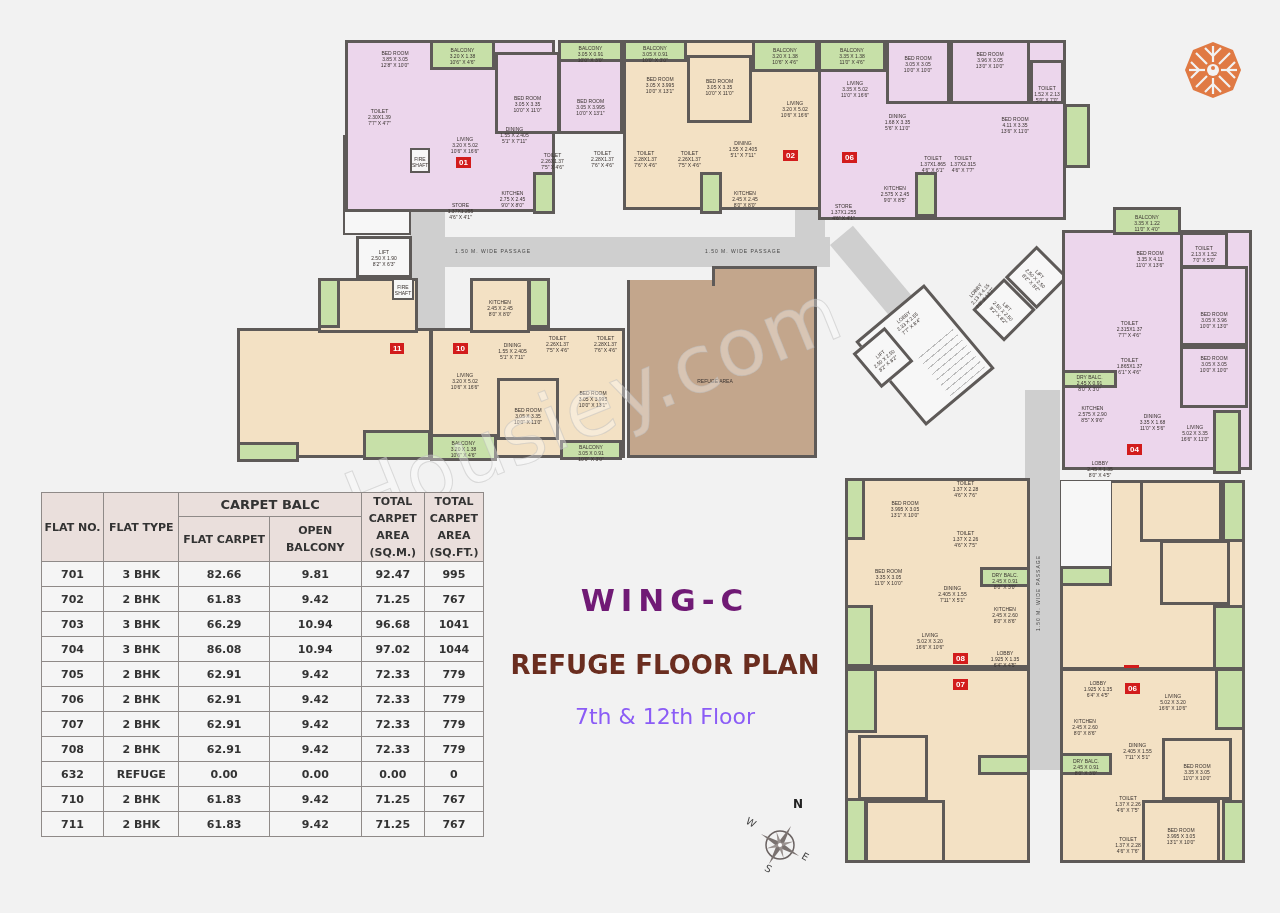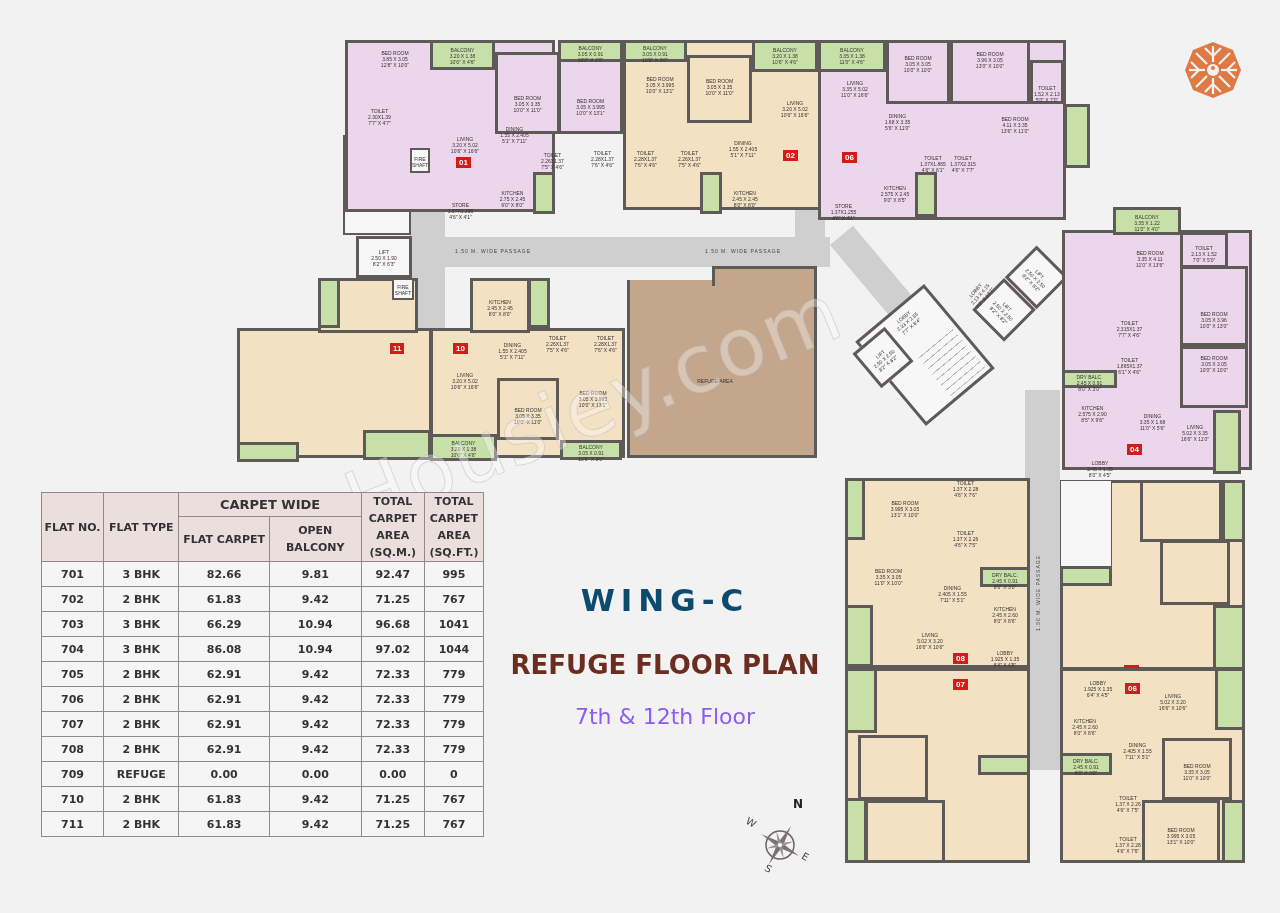--- a/index.html
+++ b/index.html
@@ -13,21 +13,21 @@
   .grey{background:#cfcfcf;}
   .refuge{background:#c3a68c;}
   .rlabel{position:absolute;font-size:5px;line-height:6px;color:#3a3330;text-align:center;white-space:pre-line;}
   .flat-tag{position:absolute;background:#d21c1c;color:#fff;font-size:8px;font-weight:bold;padding:1px 3px;line-height:9px;}
   .passage-label{position:absolute;font-size:5px;letter-spacing:1px;color:#444;}
   
   table.area{position:absolute;left:41px;top:492px;border-collapse:collapse;width:443px;font-family:"DejaVu Sans",sans-serif;font-size:11px;font-weight:bold;color:#333;}
   table.area th,table.area td{border:1.5px solid #8f8a88;text-align:center;}
   table.area th{background:#eadfdc;font-size:11px;line-height:17px;padding:0 2px;}
   table.area td{background:#f5f5f5;height:24px;padding:0;}
-  .title-wing{position:absolute;left:490px;top:582px;width:350px;text-align:center;font-family:"DejaVu Sans",sans-serif;font-weight:bold;font-size:31px;letter-spacing:6px;color:#0c4a6e;}
+  .title-wing{position:absolute;left:490px;top:582px;width:350px;text-align:center;font-family:"DejaVu Sans",sans-serif;font-weight:bold;font-size:31px;letter-spacing:6px;color:#701a75;}
   .title-plan{position:absolute;left:490px;top:650px;width:350px;text-align:center;font-family:"DejaVu Sans",sans-serif;font-weight:bold;font-size:26px;color:#6a2d1f;}
   .title-floor{position:absolute;left:490px;top:704px;width:350px;text-align:center;font-family:"DejaVu Sans",sans-serif;font-size:22px;color:#8b5cf6;}
   .watermark{position:absolute;left:330px;top:360px;font-size:80px;font-family:"DejaVu Sans",sans-serif;color:rgba(255,255,255,0.35);transform:rotate(-22deg);-webkit-text-stroke:1px rgba(190,190,190,0.5);letter-spacing:2px;}
 </style>
 </head>
 <body>
 
 <div class="abs" style="left:0;top:0;width:1280px;height:913px;">
 
   <div class="abs grey" style="left:410px;top:237px;width:420px;height:30px;"></div>
@@ -423,21 +423,21 @@
     <circle cx="30" cy="30" r="6" fill="#f2f2f2"></circle>
     <circle cx="30" cy="28" r="2" fill="#e07a44"></circle>
   </svg>
 </div>
 
 <table class="area">
   <thead>
     <tr>
       <th rowspan="2" style="width:62px;">FLAT NO.</th>
       <th rowspan="2" style="width:75px;">FLAT TYPE</th>
-      <th colspan="2" style="font-size:13px;">CARPET WIDE</th>
+      <th colspan="2" style="font-size:13px;">CARPET BALC</th>
       <th rowspan="2" style="width:60px;">TOTAL CARPET AREA (SQ.M.)</th>
       <th rowspan="2" style="width:55px;">TOTAL CARPET AREA (SQ.FT.)</th>
     </tr>
     <tr>
       <th style="width:92px;height:44px;margin-top:16px;">FLAT CARPET</th>
       <th style="width:92px;">OPEN BALCONY</th>
     </tr>
   </thead>
   <tbody>
     <tr>
@@ -498,21 +498,21 @@
       </tr>
     <tr>
         <td>708</td>
         <td>2 BHK</td>
         <td>62.91</td>
         <td>9.42</td>
         <td>72.33</td>
         <td>779</td>
       </tr>
     <tr>
-        <td>709</td>
+        <td>632</td>
         <td>REFUGE</td>
         <td>0.00</td>
         <td>0.00</td>
         <td>0.00</td>
         <td>0</td>
       </tr>
     <tr>
         <td>710</td>
         <td>2 BHK</td>
         <td>61.83</td>

